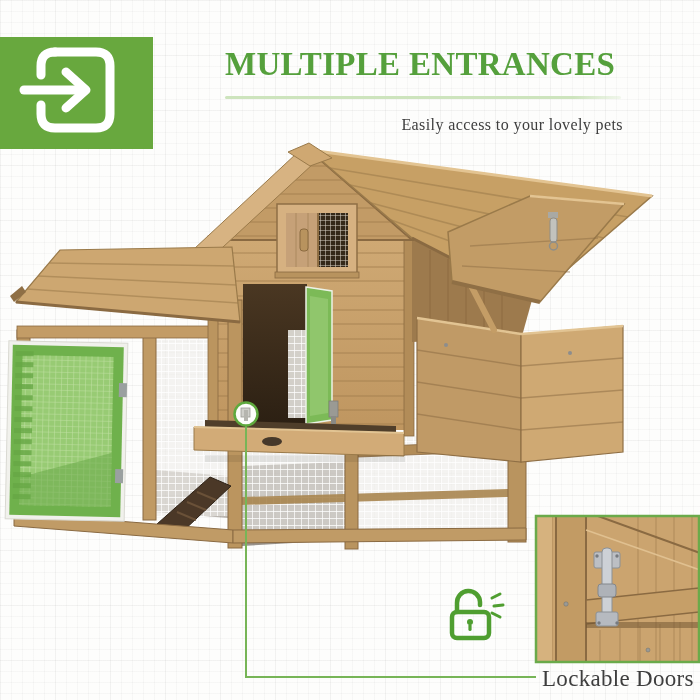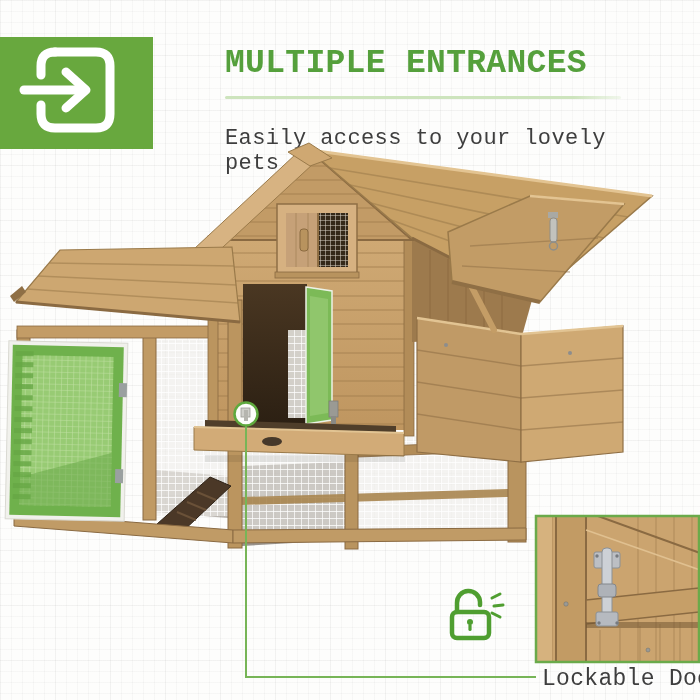--- a/index.html
+++ b/index.html
@@ -5,29 +5,29 @@
   html,body{margin:0;padding:0;background:#ffffff;}
   .canvas{
     position:relative;width:700px;height:700px;overflow:hidden;
     background-color:#fdfdfc;
     background-image:
       linear-gradient(rgba(130,130,130,0.05) 1px, transparent 1px),
       linear-gradient(90deg, rgba(130,130,130,0.05) 1px, transparent 1px),
       linear-gradient(rgba(130,130,130,0.04) 1px, transparent 1px),
       linear-gradient(90deg, rgba(130,130,130,0.04) 1px, transparent 1px);
     background-size:11px 11px,11px 11px,55px 55px,55px 55px;
-    font-family:Liberation Mono, monospace;
+    font-family:Liberation Serif, serif;
   }
   .badge{position:absolute;left:0;top:37px;width:153px;height:112px;background:#68a83e;}
   .badge svg{display:block;width:100%;height:100%;}
   .head{position:absolute;left:225px;top:46px;width:398px;}
   .head h1{margin:0;font-size:33px;line-height:36px;font-weight:700;color:#55a03c;letter-spacing:0.3px;white-space:nowrap;}
   .rule{width:396px;height:3px;margin-top:14px;border-radius:2px;
         background:linear-gradient(90deg,#cde4bd 0%,#cde4bd 88%,rgba(205,228,189,0.25) 100%);}
-  .head p{margin:27px 0 0 0;font-size:22px;color:#3e3e3e;letter-spacing:0.4px;text-align:left;font-weight:400;}
+  .head p{margin:17px 0 0 0;font-size:16px;color:#3e3e3e;letter-spacing:0.4px;text-align:right;font-weight:400;}
   .art{position:absolute;left:0;top:0;width:700px;height:700px;}
   .callout-label{position:absolute;left:542px;top:666px;font-size:23px;color:#3e3e3e;
                  letter-spacing:0.3px;white-space:nowrap;font-weight:400;}
 </style>
 </head>
 <body>
 
 <div class="canvas">
 
   <div class="badge">

